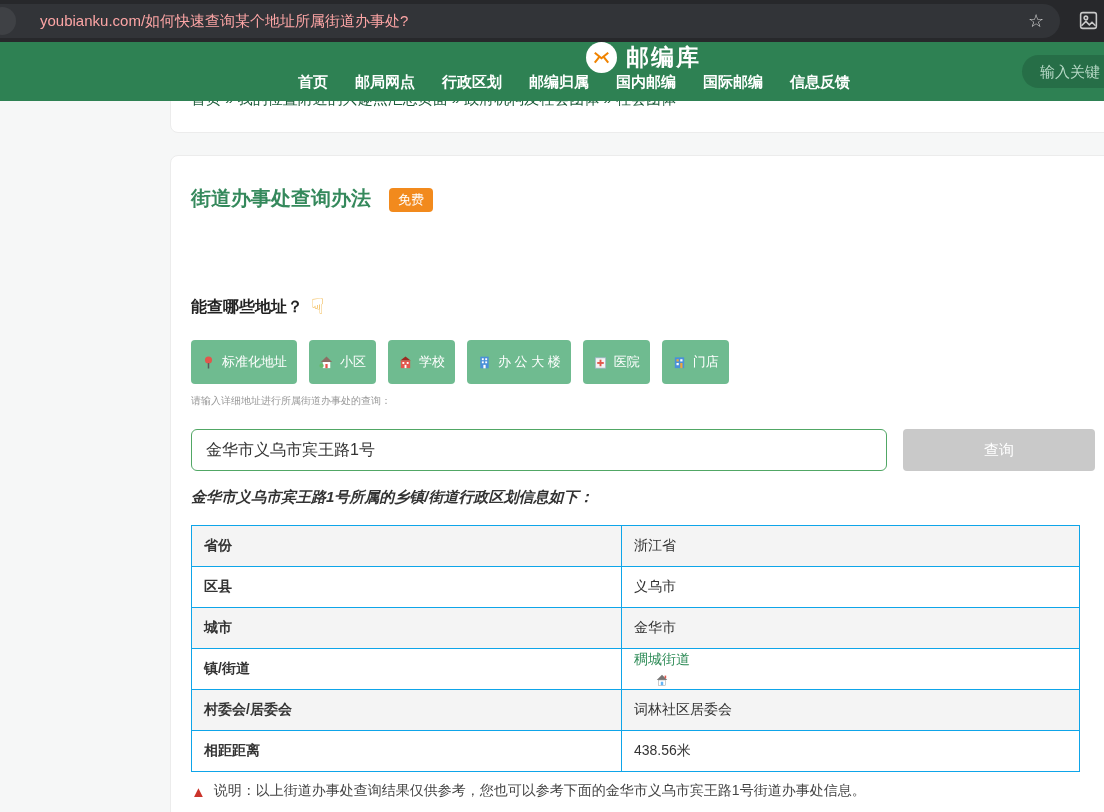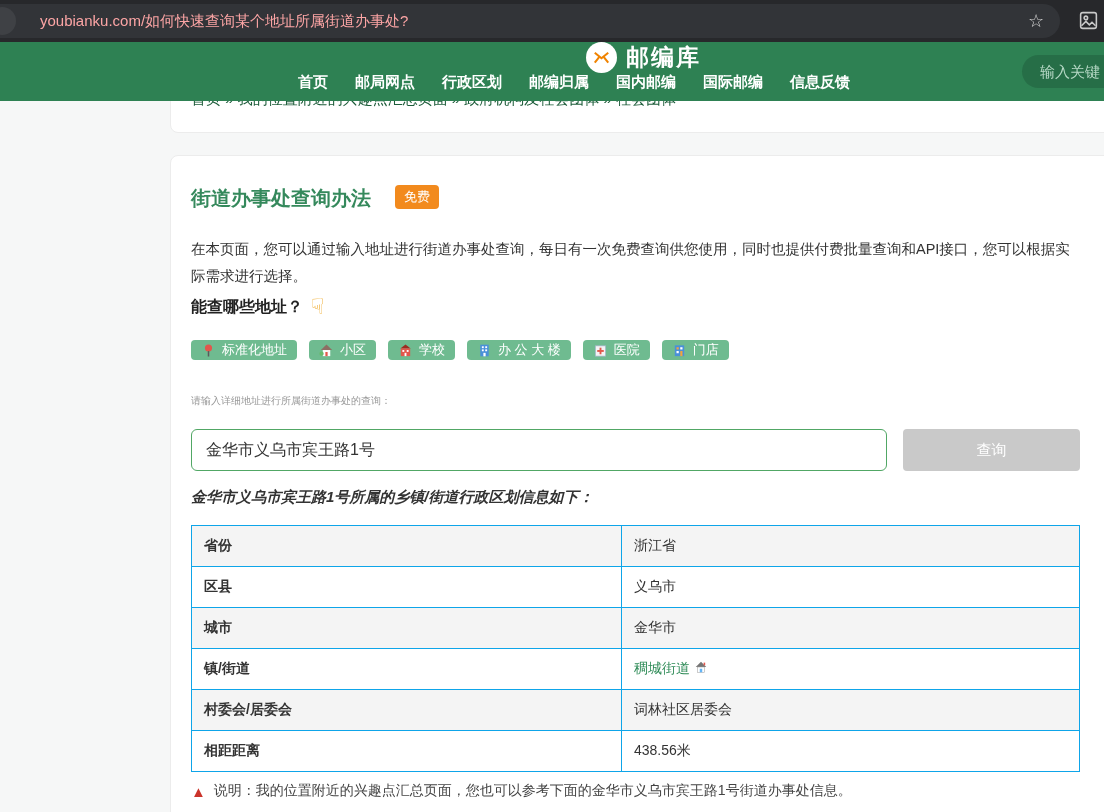--- a/index.html
+++ b/index.html
@@ -28,48 +28,48 @@
   .nav-search::placeholder { color:#b7d9c6; }
 
   
   .crumb-card { position:absolute; left:170px; top:76px; width:950px; height:57px; background:#fff;
                 border:1px solid #ececec; border-radius:8px; z-index:1; }
   .crumb-text { position:absolute; left:20px; top:13px; font-size:15px; color:#1d5c3a; white-space:nowrap; cursor:pointer; }
   .main-card { position:absolute; left:170px; top:155px; width:950px; height:700px; background:#fff;
                border:1px solid #ececec; border-radius:8px; z-index:1; }
 
   
-  .title-row { position:absolute; left:20px; top:29px; display:flex; align-items:flex-start; gap:24px; }
+  .title-row { position:absolute; left:20px; top:29px; display:flex; align-items:flex-end; gap:18px; }
   .page-title { color:#35895c; font-size:20px; font-weight:bold; }
   .badge { background:#f28a1d; color:#fff; font-size:13px; font-weight:normal; padding:3px 9px; border-radius:4px; }
   .intro { position:absolute; left:20px; top:80px; width:893px; font-size:14.5px; color:#333; line-height:27px; }
   .subheading { position:absolute; left:20px; top:138px; font-size:16px; font-weight:bold; color:#222;
                 display:flex; align-items:center; gap:8px; }
   .pointer { color:#f0b13c; font-size:22px; font-weight:normal; }
 
   .tags { position:absolute; left:20px; top:184px; display:flex; gap:12px; }
-  .tag { display:inline-flex; align-items:center; gap:6px; height:20px; padding:0 10px; background:#6fbb90;
+  .tag { display:inline-flex; align-items:center; gap:6px; height:44px; padding:0 10px; background:#6fbb90;
          color:#fff; font-size:13px; border-radius:4px; cursor:pointer; white-space:nowrap; }
 
   .form-label { position:absolute; left:20px; top:238px; font-size:10px; color:#999; }
   .addr-input { position:absolute; left:20px; top:273px; width:696px; height:42px; border:1px solid #51a765;
                 border-radius:6px; font-size:16px; color:#333; padding:0 14px; outline:none;
                 font-family:"Liberation Sans","DejaVu Sans",sans-serif; }
-  .query-btn { position:absolute; left:732px; top:273px; width:177px; height:42px; background:#c9c9c9; color:#fff;
+  .query-btn { position:absolute; left:732px; top:273px; width:192px; height:42px; background:#c9c9c9; color:#fff;
                font-size:15px; border:none; border-radius:4px; cursor:pointer; }
 
   .result-heading { position:absolute; left:20px; top:332px; font-size:15px; font-weight:bold; color:#333;font-style:italic; }
 
   .result-table { position:absolute; left:20px; top:369px; width:889px; border-collapse:collapse;
                   table-layout:fixed; font-size:14px; color:#333; }
   .result-table td { border:1px solid #0ea5e9; height:41px; padding:0 12px; }
   .result-table td.key { font-weight:bold; width:430px; }
   .result-table tr:nth-child(odd) { background:#f4f4f4; }
   .result-table tr:nth-child(even) { background:#fff; }
-  .town-link { color:#2e8b57; text-decoration:none; display:inline-flex; align-items:flex-start; gap:4px; cursor:pointer; }
+  .town-link { color:#2e8b57; text-decoration:none; display:inline-flex; align-items:center; gap:4px; cursor:pointer;flex-direction:column; }
 
   .note { position:absolute; left:20px; top:626px; display:flex; align-items:center; gap:8px; font-size:14px; color:#444; }
   .warn-tri { color:#cb342b; font-size:15px; }
 </style>
 </head>
 <body>
 
 <div id="canvas">
 
   <div class="browser-bar">
@@ -112,21 +112,20 @@
     <span class="crumb-text">首页 » 我的位置附近的兴趣点汇总页面 » 政府机构及社会团体 » 社会团体</span>
   </div>
 
   <div class="main-card">
 
     <div class="title-row">
       <span class="page-title">街道办事处查询办法</span>
       <span class="badge">免费</span>
     </div>
 
-    <p class="intro">在本页面，您可以通过输入地址进行街道办事处查询，每日有一次免费查询供您使用，同时也提供付费批量查询和API接口，您可以根据实际需求进行选择。</p>
 
     <div class="subheading">
       <span>能查哪些地址？</span>
       <span class="pointer">☟</span>
     </div>
 
     <div class="tags">
       <span class="tag">
         <svg width="15" height="15" viewBox="0 0 16 16">
           <circle cx="8" cy="5.3" r="3.8" fill="#e2574c"></circle>
@@ -224,17 +223,17 @@
         </tr>
         <tr>
           <td class="key">相距距离</td>
           <td>438.56米</td>
         </tr>
       </tbody>
     </table>
 
     <div class="note">
       <span class="warn-tri">▲</span>
-      <span>说明：我的位置附近的兴趣点汇总页面，您也可以参考下面的金华市义乌市宾王路1号街道办事处信息。</span>
+      <span>说明：以上街道办事处查询结果仅供参考，您也可以参考下面的金华市义乌市宾王路1号街道办事处信息。</span>
     </div>
 
   </div>
 </div>
 
 </body></html>

